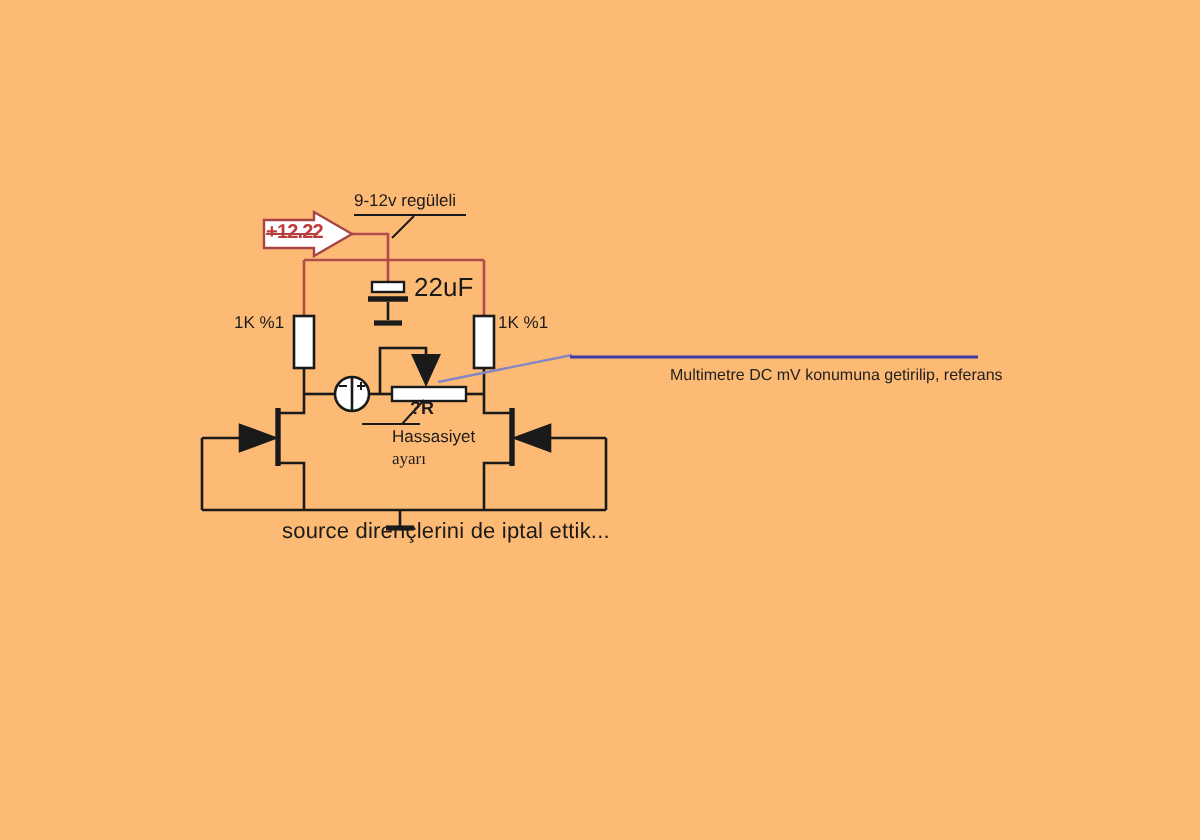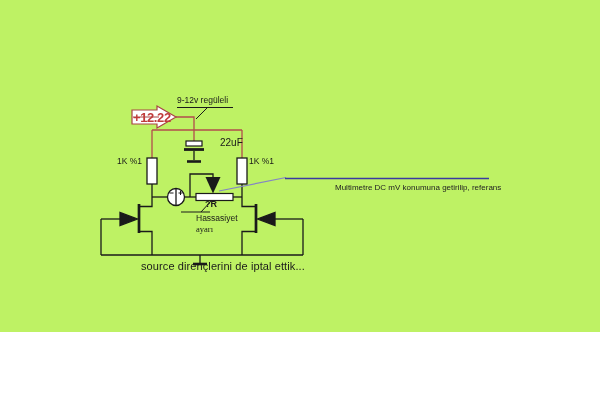--- a/index.html
+++ b/index.html
@@ -1,24 +1,24 @@
 <!DOCTYPE html>
 <html><head>
 <meta charset="utf-8">
 <style>
   html,body{margin:0;padding:0;background:#ffffff;}
   .stage{
-    position:relative;width:600px;height:332px;background:#bef264;overflow:hidden;
+    position:relative;width:600px;height:420px;background:#fdba74;overflow:hidden;
     font-family:"Liberation Sans","DejaVu Sans",sans-serif;color:#1a1a1a;
   }
   .stage svg{position:absolute;left:0;top:0;}
   .lbl{position:absolute;white-space:nowrap;line-height:1.1;}
   .lbl-supply{left:177px;top:96px;font-size:8.5px;}
-  .lbl-net{left:133px;top:111px;width:25px;text-align:center;font-size:13px;font-weight:bold;color:#c03a3a;letter-spacing:-0.4px;}
-  .lbl-cap{left:220px;top:137px;font-size:10px;}
+  .lbl-net{left:133px;top:111px;width:25px;text-align:center;font-size:10px;font-weight:bold;color:#c03a3a;letter-spacing:-0.4px;}
+  .lbl-cap{left:207px;top:137px;font-size:13px;}
   .lbl-r-left{left:117px;top:157px;font-size:8.5px;}
   .lbl-r-right{left:249px;top:157px;font-size:8.5px;}
   .lbl-pot{left:205px;top:200px;font-size:9px;font-weight:bold;}
   .lbl-hass1{left:196px;top:214px;font-size:8.5px;}
   .lbl-hass2{left:196px;top:225px;font-size:8.5px;font-family:Liberation Serif, serif;}
   .lbl-callout-heading{left:285px;top:165px;font-size:9px;font-weight:bold;color:#3b3ba1;letter-spacing:-0.1px;}
   .lbl-callout-body{left:292px;top:183px;font-size:8px;color:#222;line-height:10.5px;}
   .lbl-callout-body div{white-space:nowrap;margin-left:43px;}
   .lbl-footer{left:141px;top:260px;font-size:11px;font-weight:normal;letter-spacing:0.1px;}
 </style>

